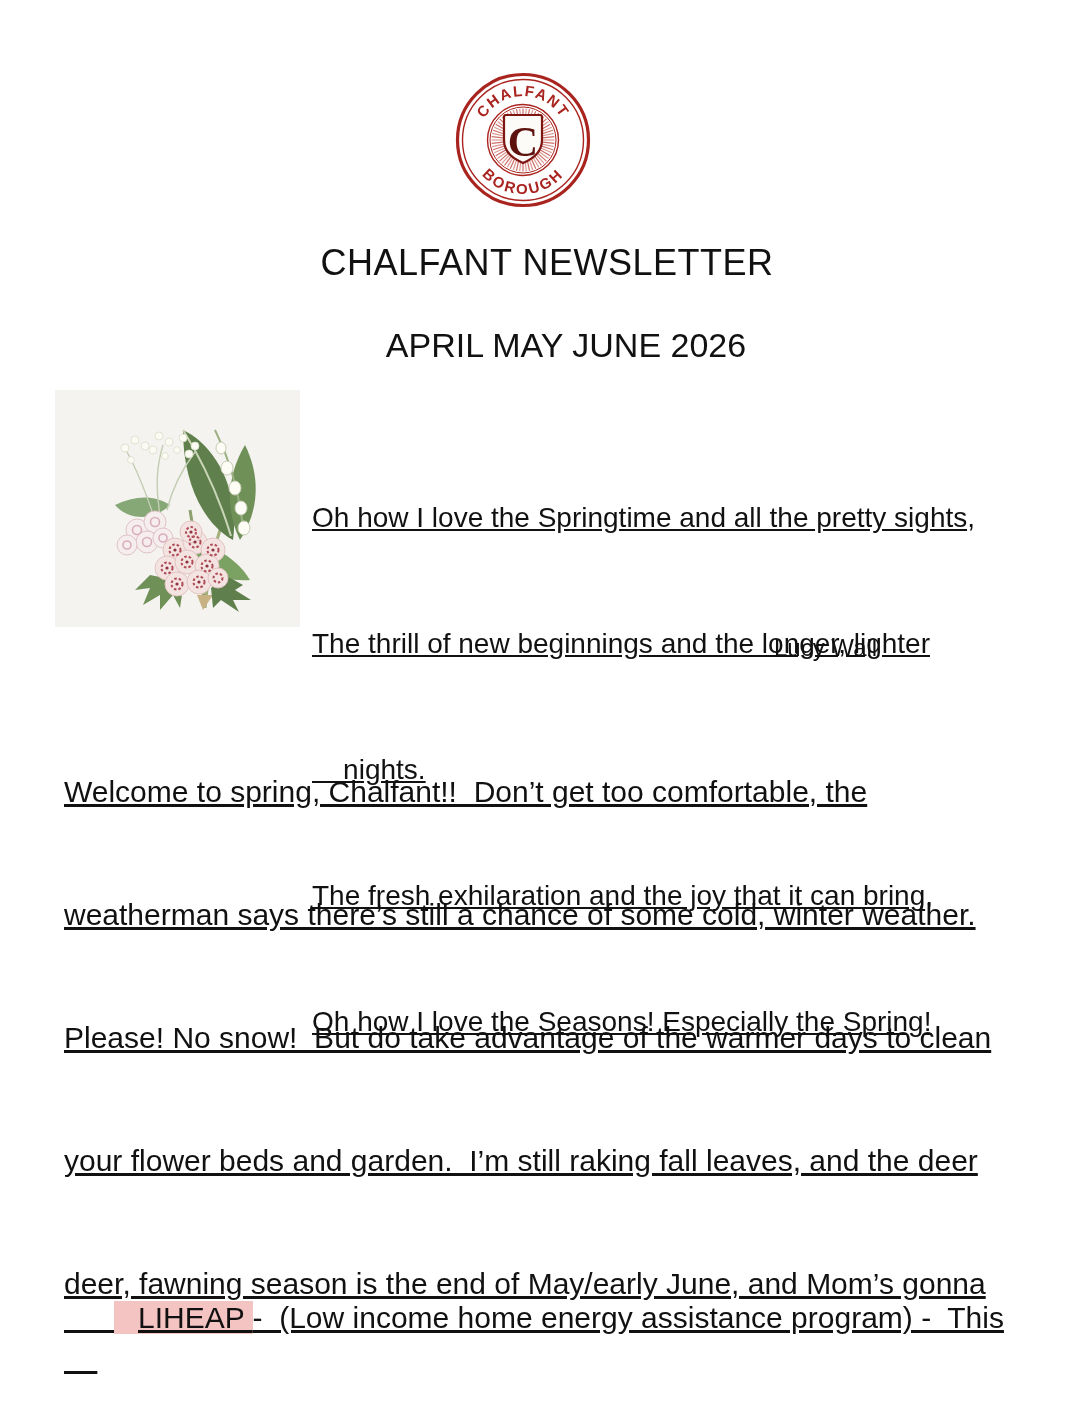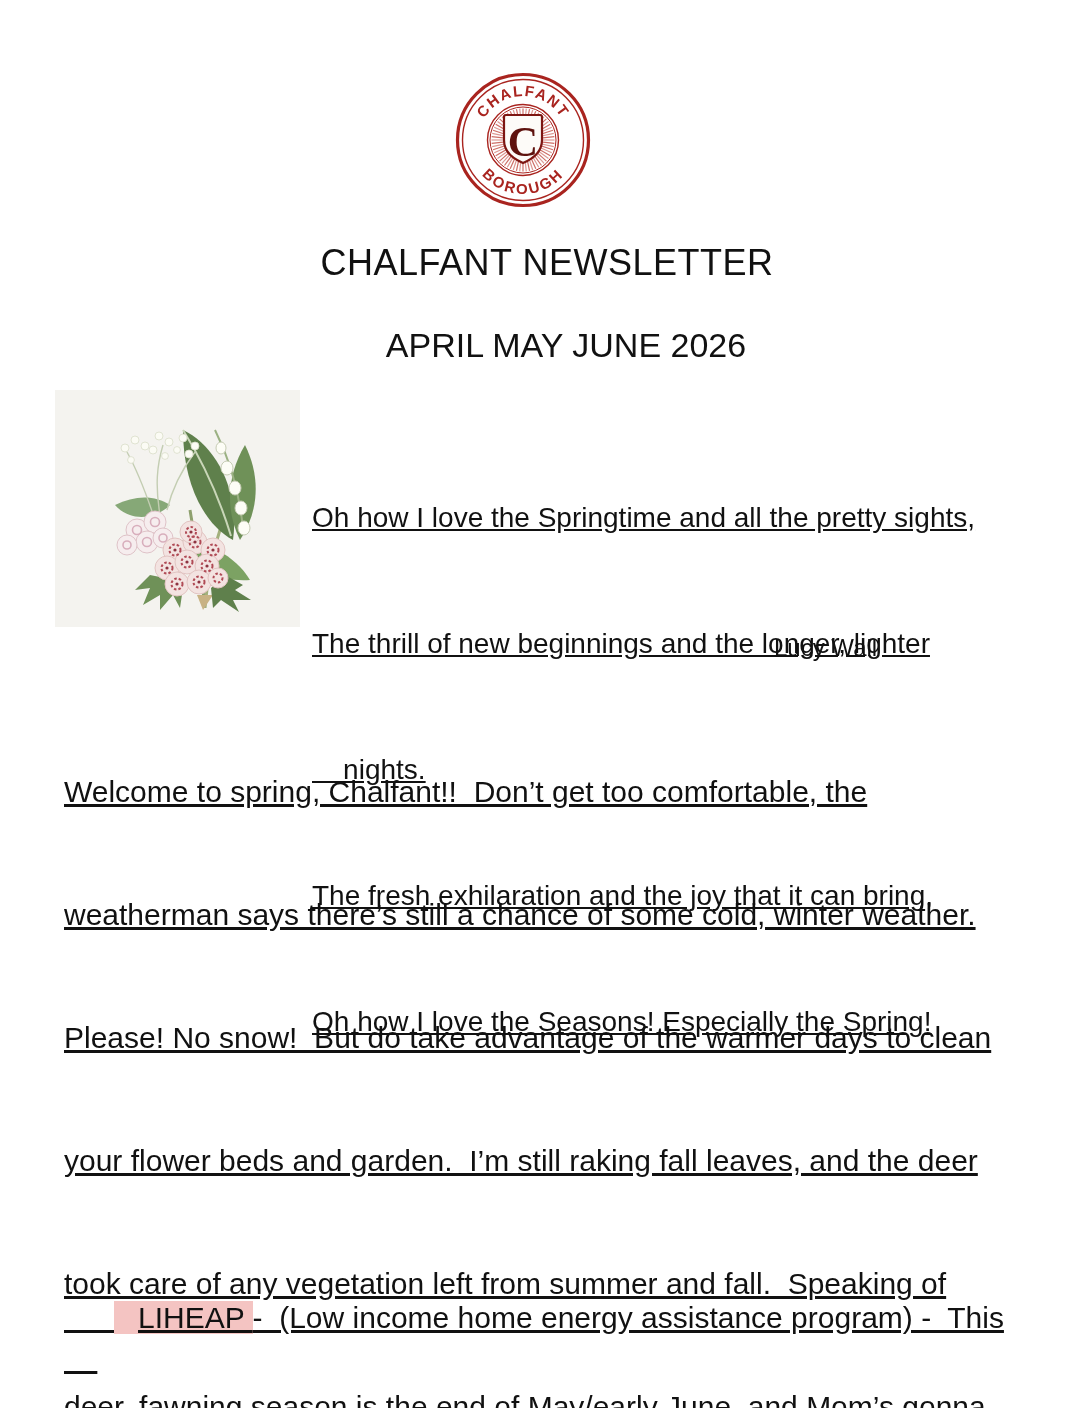--- a/index.html
+++ b/index.html
@@ -232,21 +232,20 @@
     <div class="line">The fresh exhilaration and the joy that it can bring,</div>
     <div class="line">Oh how I love the Seasons! Especially the Spring!</div>
   </div>
   <div class="attribution">Lucy Wall</div>
 
   <div class="intro">
     <div class="line">Welcome to spring, Chalfant!!  Don’t get too comfortable, the</div>
     <div class="line">weatherman says there’s still a chance of some cold, winter weather.</div>
     <div class="line">Please! No snow!  But do take advantage of the warmer days to clean</div>
     <div class="line">your flower beds and garden.  I’m still raking fall leaves, and the deer</div>
-    <div class="line">took care of any vegetation left from summer and fall.  Speaking of</div>
     <div class="line">deer, fawning season is the end of May/early June, and Mom’s gonna</div>
     
     
     
     
     
   </div>
 
   <div class="liheap">
     <div class="line">

